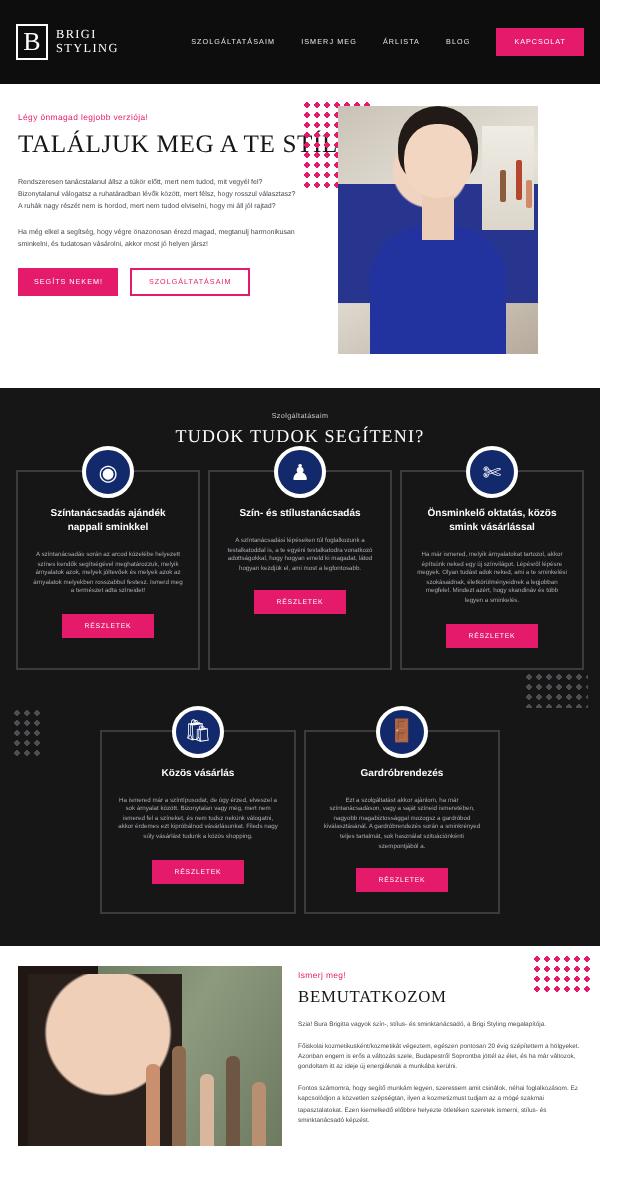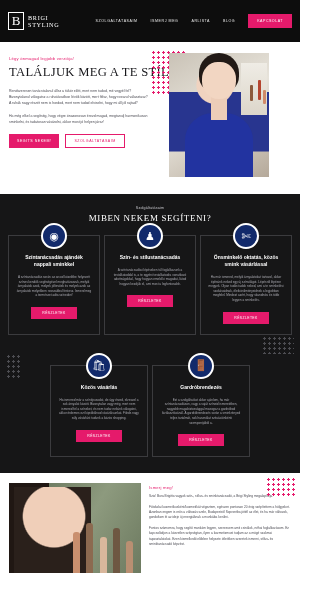--- a/index.html
+++ b/index.html
@@ -196,21 +196,21 @@
           <div class="face"></div>
         </div>
       </div>
     </div>
   </div>
 
   <div class="services">
     <div class="dg-grey dgg-1"></div>
     <div class="dg-grey dgg-2"></div>
     <div class="sec-eyebrow">Szolgáltatásaim</div>
-    <div class="sec-title">MIBEN NEKEM SEGÍTENI?</div>
+    <div class="sec-title">TUDOK TUDOK SEGÍTENI?</div>
 
     <div class="cards3">
       <div class="card">
         <div class="card-icon">◉</div>
         <div class="card-title">Színtanácsadás ajándék nappali sminkkel</div>
         <div class="card-body">A színtanácsadás során az arcod közelébe helyezett színes kendők segítségével meghatározzuk, melyik árnyalatok azok, melyek jóltevőek és melyek azok az árnyalatok melyekben rosszabbul festesz. Ismerd meg a természet adta színeidet!</div>
         <div class="card-btn">RÉSZLETEK</div>
       </div>
       <div class="card">
         <div class="card-icon">♟</div>
@@ -248,19 +248,20 @@
       <div class="ap-hair"></div>
       <div class="ap-face"></div>
       <div class="brush" style="right:46%;height:46%;background:#c98f6e;"></div>
       <div class="brush" style="right:36%;height:56%;background:#8c6a50;"></div>
       <div class="brush" style="right:26%;height:40%;background:#d9b79c;"></div>
       <div class="brush" style="right:16%;height:50%;background:#6e5742;"></div>
       <div class="brush" style="right:6%;height:36%;background:#b98f72;"></div>
     </div>
     <div class="about-right">
       <div class="eyebrow">Ismerj meg!</div>
+      <div class="about-title">BEMUTATKOZOM</div>
       <div class="about-p">Szia! Bura Brigitta vagyok szín-, stílus- és sminktanácsadó, a Brigi Styling megalapítója.</div>
       <div class="about-p">Főiskolai kozmetikusként/kozmetikát végeztem, egészen pontosan 20 évig szépítettem a hölgyeket. Azonban engem is erős a változás szele, Budapestről Soprontba jöttél az élet, és ha már változok, gondoltam itt az ideje új energiáknak a munkába kerülni.</div>
       <div class="about-p">Fontos számomra, hogy segítő munkám legyen, szeressem amit csinálok, néhai foglalkozásom. Ez kapcsolódjon a közvetlen szépségtan, ilyen a kozmetizmust tudjam az a mögé szakmai tapasztalatokat. Ezen kiemelkedő előbbre helyezte ötletéken szeretek ismerni, stílus- és sminktanácsadó képzést.</div>
     </div>
   </div>
 
 </div>
 
 </body></html>

